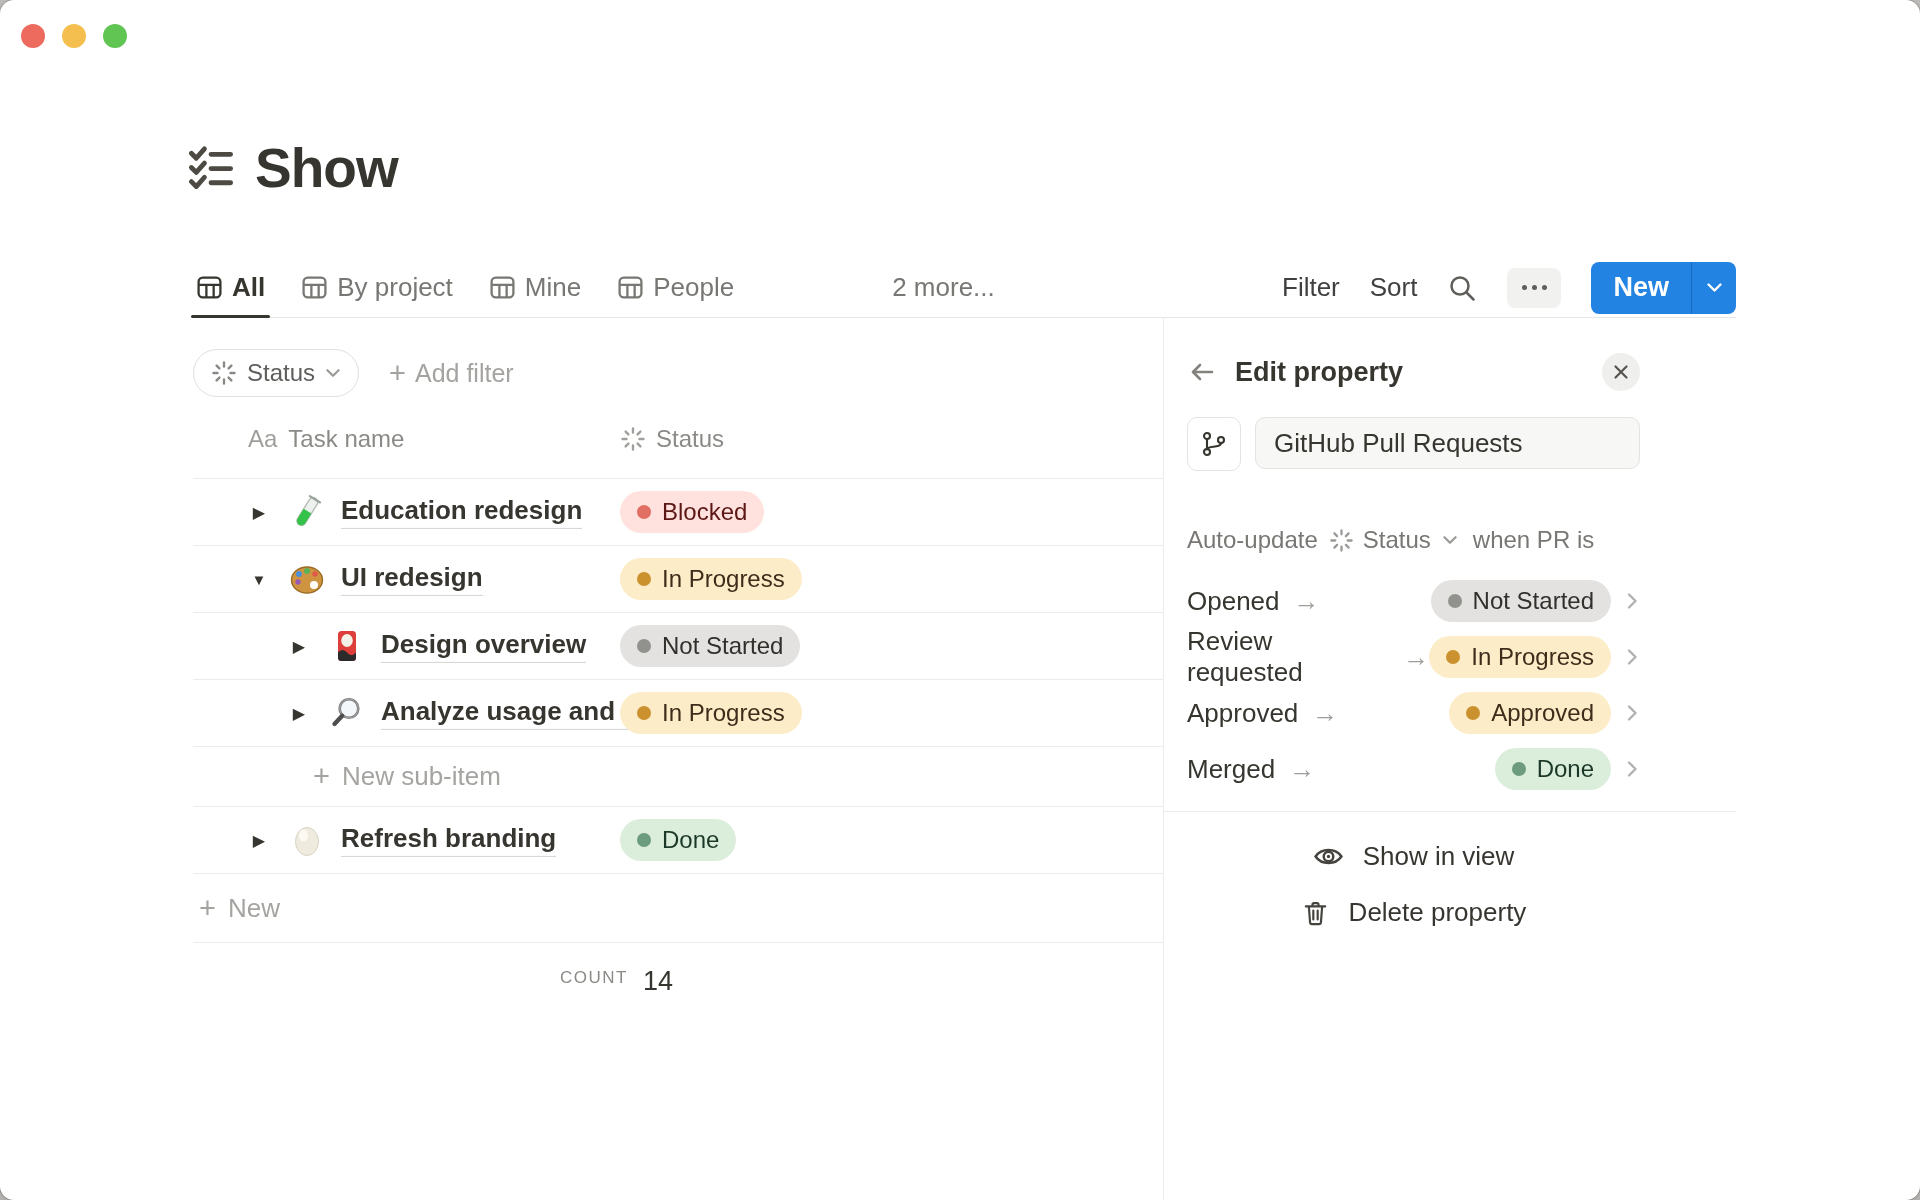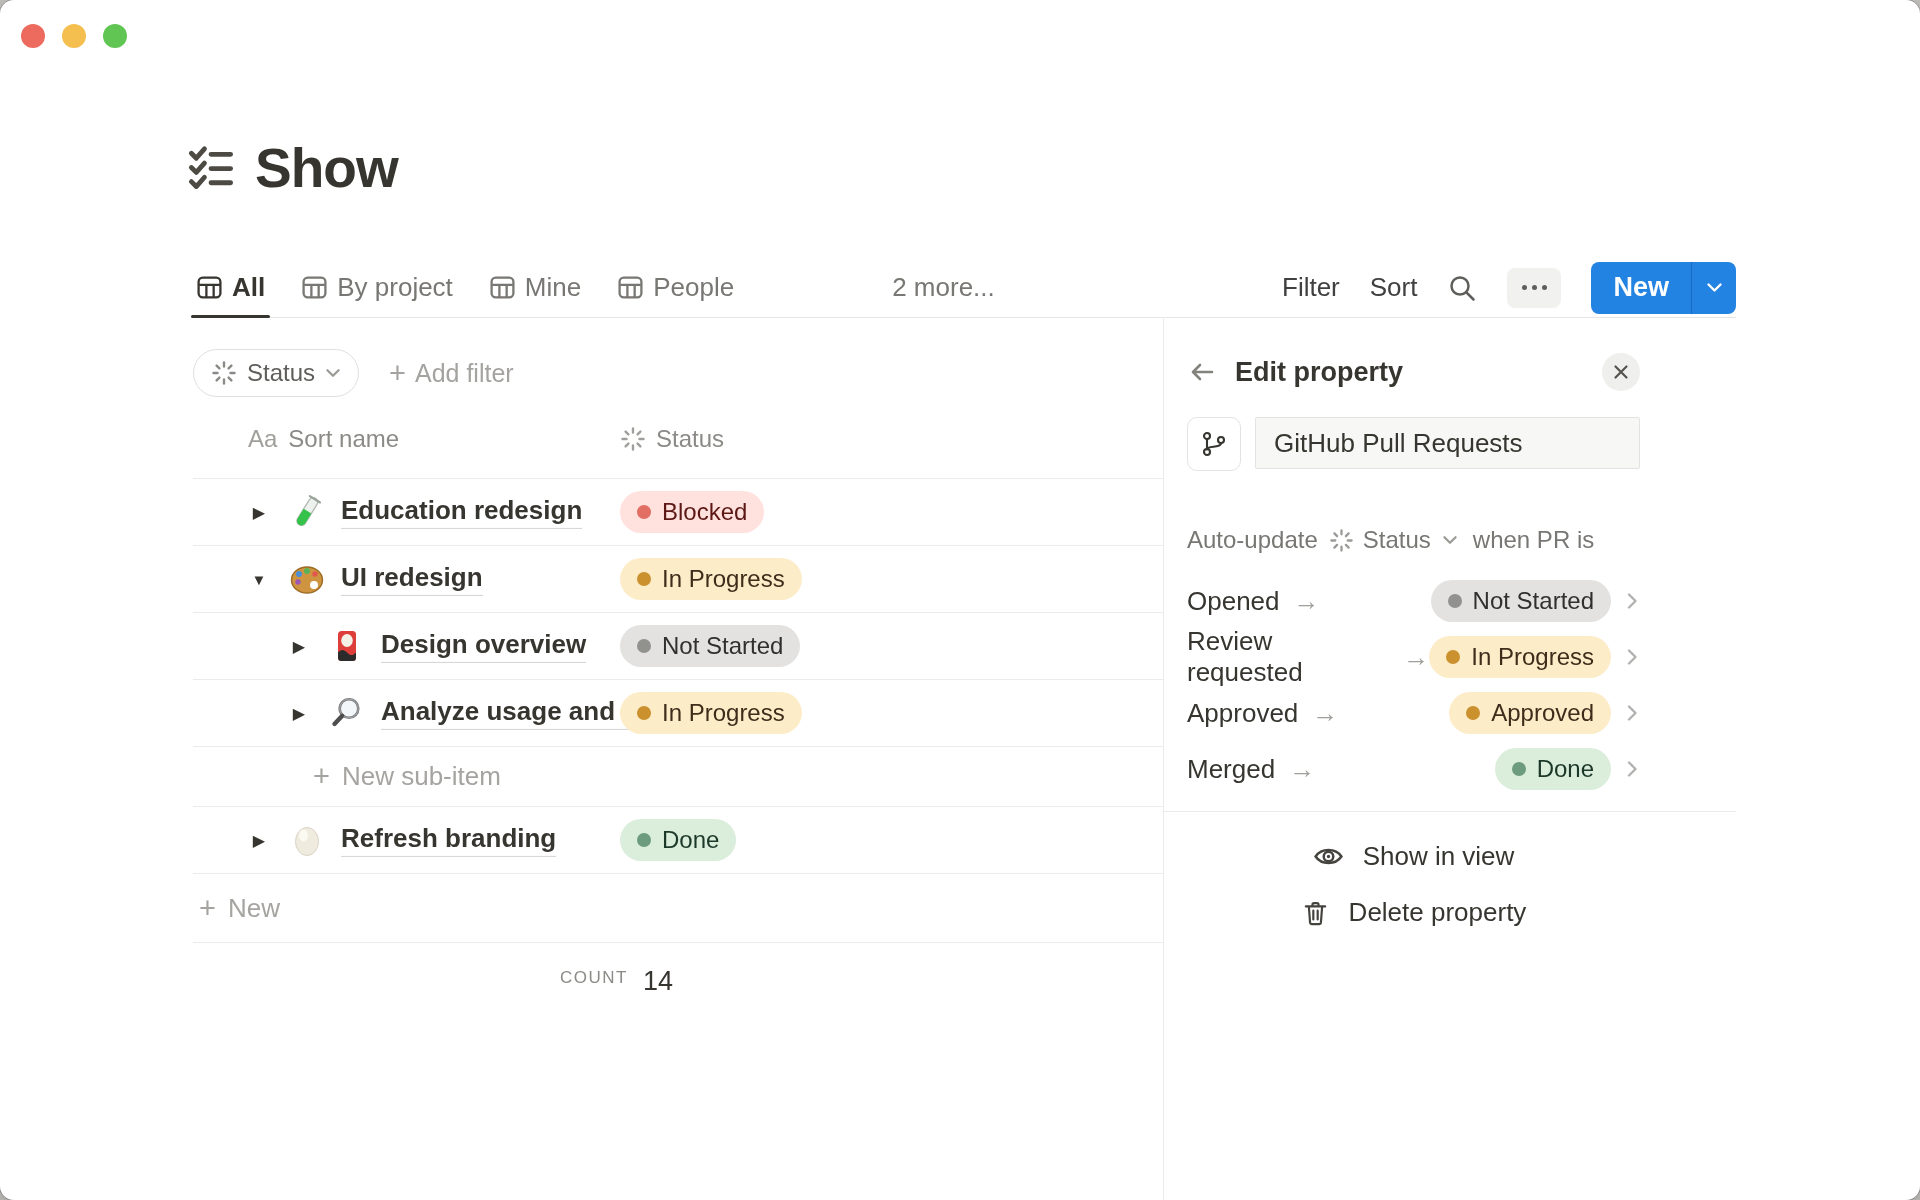--- a/index.html
+++ b/index.html
@@ -83,21 +83,21 @@
   .pill.green{background:#dbeddb;color:#1c3829;}     .pill.green .dot{background:#6c9b7d;}
 
   
   .vdivider{position:absolute;left:1163px;top:317px;bottom:0;width:1px;background:#ebebea;}
   .panel{position:absolute;left:1164px;top:317px;right:184px;bottom:0;padding:0 96px 0 23px;}
   .panel-header{margin-top:30px;height:50px;display:flex;align-items:center;position:relative;}
   .panel-title{margin-left:18px;font-size:27px;font-weight:700;color:#37352f;}
   .close-btn{position:absolute;right:0;width:38px;height:38px;border-radius:50%;background:#efefed;display:flex;align-items:center;justify-content:center;}
   .prop-row{margin-top:20px;display:flex;gap:14px;height:52px;}
   .prop-icon-btn{width:52px;height:52px;border:1px solid #e4e3e1;border-radius:10px;background:#fff;display:flex;align-items:center;justify-content:center;flex:none;}
-  .prop-input{flex:1;height:52px;background:#f7f7f5;border:1px solid #e4e3e1;border-radius:2px;font-size:26px;color:#37352f;padding:0 18px;font-family:inherit;outline:none;box-sizing:border-box;}
+  .prop-input{flex:1;height:52px;background:#f7f7f5;border:1px solid #e4e3e1;border-radius:10px;font-size:26px;color:#37352f;padding:0 18px;font-family:inherit;outline:none;box-sizing:border-box;}
   .auto-update{margin-top:56px;height:30px;display:flex;align-items:center;gap:11px;font-size:24px;color:#787774;white-space:nowrap;}
   .mappings{margin-top:18px;}
   .map-row{height:56px;display:flex;align-items:center;}
   .map-label{font-size:26px;font-weight:500;color:#37352f;}
   .map-arrow{margin-left:14px;color:#a19f9c;font-size:26px;}
   .map-right{margin-left:auto;display:flex;align-items:center;gap:13px;}
   .panel-divider{height:1px;background:#ebebea;margin:14px -96px 0 -23px;}
   .actions{margin-top:16px;}
   .action-row{height:56px;display:flex;align-items:center;gap:19px;font-size:26px;color:#37352f;justify-content:center;}
   svg{display:block;}
@@ -280,21 +280,21 @@
     <div class="add-filter">
       <span class="plus-glyph">+</span>
       <span>Add filter</span>
     </div>
   </div>
 
   <div class="table">
     <div class="thead">
       <div class="th-name">
         <span class="aa">Aa</span>
-        <span>Sort name</span>
+        <span>Task name</span>
       </div>
       <div class="th-status">
         <span style="color:#a09f9b">
             <svg width="26" height="26" viewBox="0 0 26 26">
               <use href="#i-burst"></use>
             </svg>
           </span>
         <span>Status</span>
       </div>
     </div>

